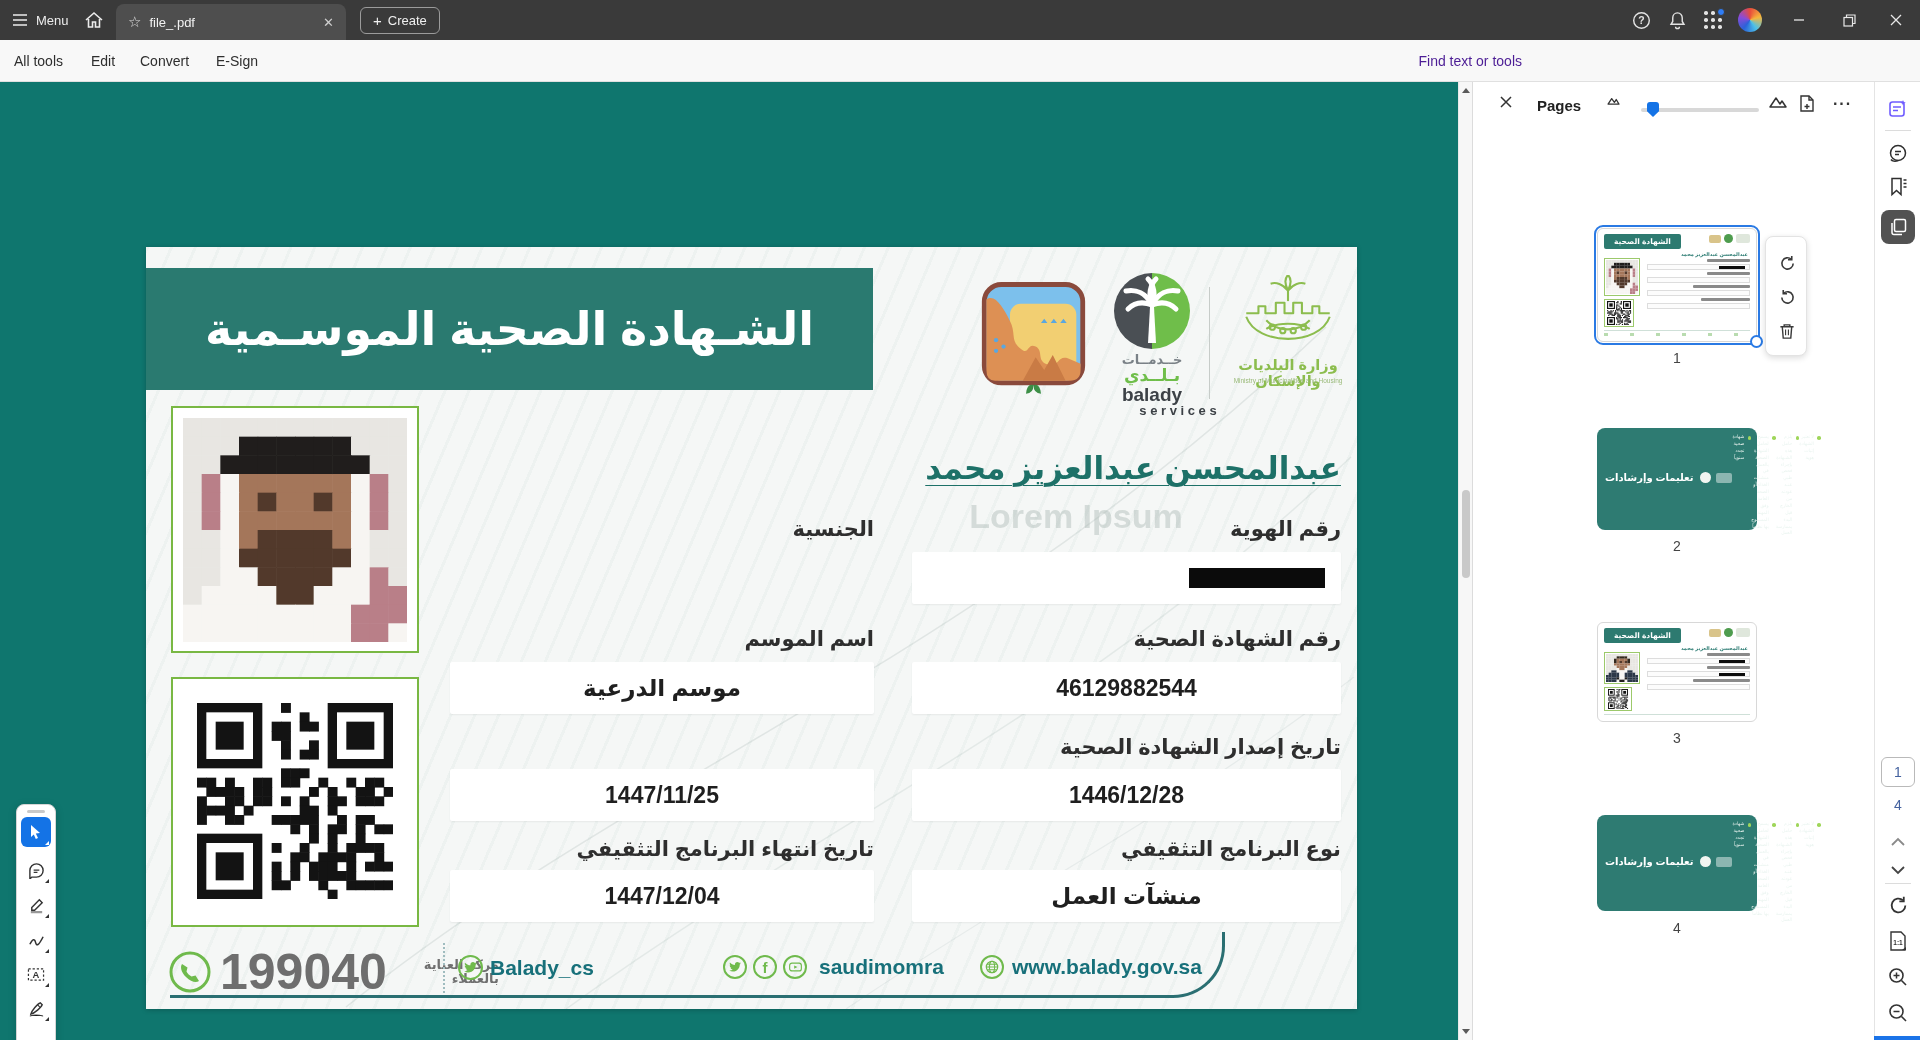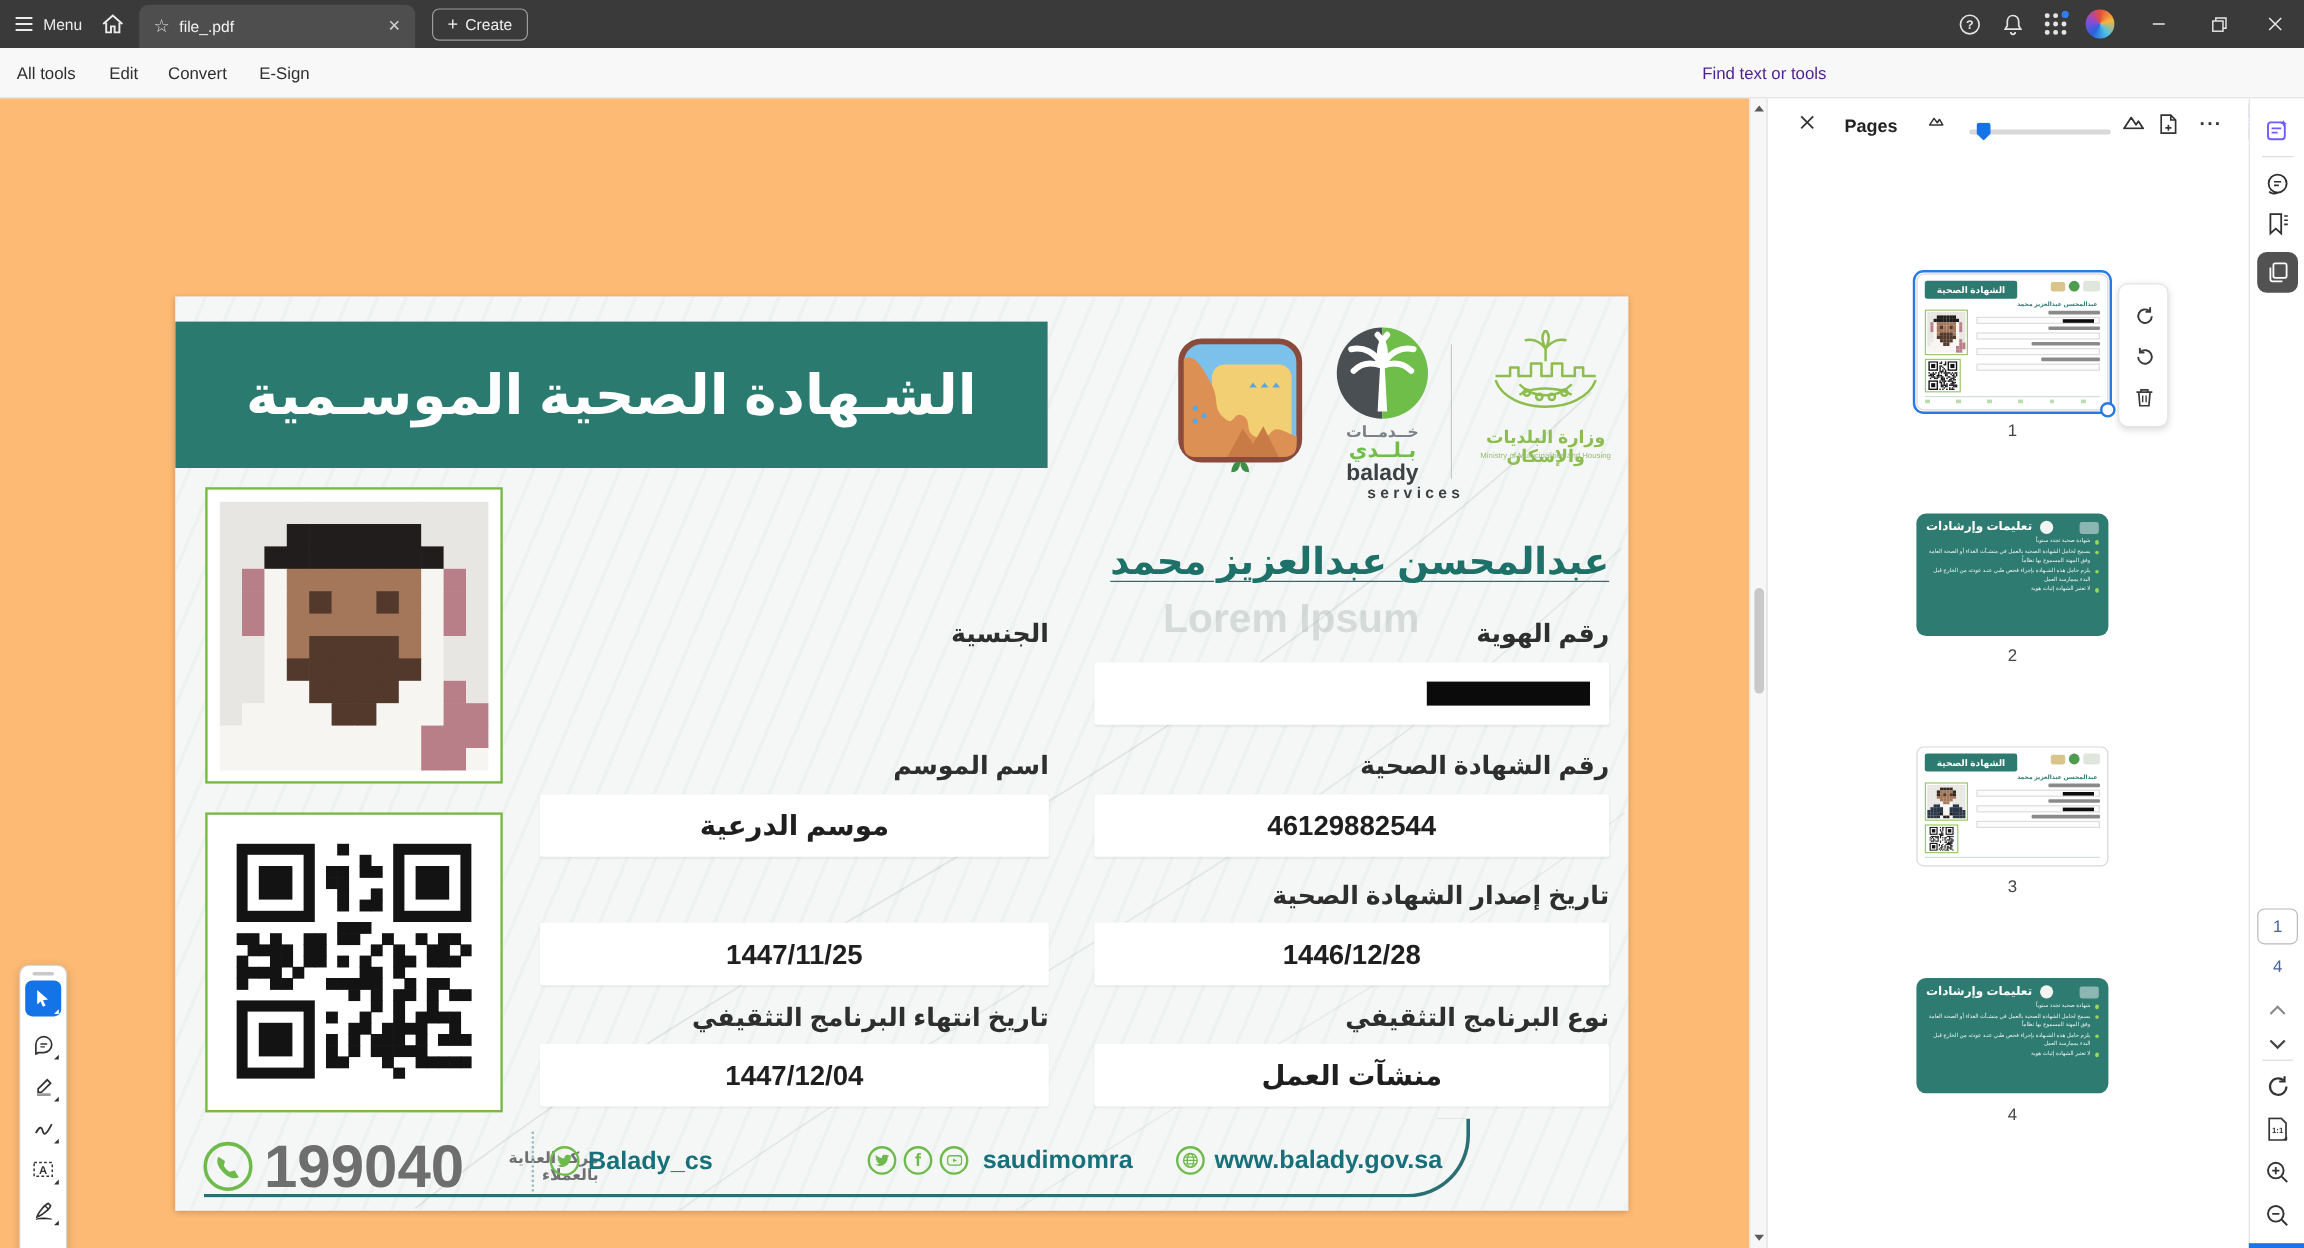--- a/index.html
+++ b/index.html
@@ -23,21 +23,21 @@
 
 .toolbar{position:absolute;left:0;top:40px;width:1920px;height:42px;background:#f8f8f8;border-bottom:1px solid #e0e0e0}
 .tool-link{position:absolute;top:0;height:42px;display:flex;align-items:center;font-size:14px;color:#2e2e2e}
 .pill{position:absolute;top:46px;height:30px;border-radius:15px;display:flex;align-items:center;justify-content:center;gap:7px;font-size:13.5px;color:#fff}
 .share{left:1706px;width:70px;background:#1e1e20}
 .ai{left:1788px;width:110px;background:linear-gradient(90deg,#dd4248,#8a4cf0)}
 .tbicon{position:absolute;top:50px;width:22px;height:22px;display:flex;align-items:center;justify-content:center}
 .vsep{position:absolute;top:50px;width:1px;height:22px;background:#d2d2d2}
 
 
-.docarea{position:absolute;left:0;top:82px;width:1458px;height:958px;background:#fdba74}
+.docarea{position:absolute;left:0;top:82px;width:1458px;height:958px;background:#0f766e}
 .scrollbar{position:absolute;left:1458px;top:82px;width:14px;height:958px;background:#f7f7f7;border-left:1px solid #e9e9e9}
 .sb-arrow{position:absolute;left:3px;width:0;height:0;border-left:4px solid transparent;border-right:4px solid transparent}
 .sb-thumb{position:absolute;left:3px;top:408px;width:8px;height:88px;background:#c9c9c9;border-radius:4px}
 .pagespanel{position:absolute;left:1472px;top:82px;width:402px;height:958px;background:#fff;border-left:1px solid #dcdcdc}
 .rail{position:absolute;left:1874px;top:82px;width:46px;height:958px;background:#fff;border-left:1px solid #e4e4e4}
 
 
 .page{position:absolute;left:146px;top:165px;width:1211px;height:762px;background:#f5f7f6;box-shadow:0 1px 5px rgba(0,0,0,.22);overflow:hidden}
 .page .texture{position:absolute;inset:0;background:repeating-linear-gradient(113deg,rgba(210,224,220,.22) 0 3px,transparent 3px 22px)}
 .banner{position:absolute;left:0;top:21px;width:727px;height:122px;background:#2a7a70;display:flex;align-items:center;justify-content:center}
@@ -90,21 +90,21 @@
 .mcname{font-size:5px;color:#2e7d74;text-align:right;margin:2px 2px 1px;font-weight:bold}
 .mcbody{display:flex;gap:5px;flex:1}
 .mcleft{width:38px;display:flex;flex-direction:column;gap:3px}
 .mcleft .ph{border:1px solid #9cc96b;background:#fff;padding:1px}
 .mcrows{flex:1;display:flex;flex-direction:column;justify-content:flex-start;gap:2px;padding-top:1px}
 .mr-lab{height:2.5px;background:#8a8a8a;width:42%;margin-left:auto;border-radius:1px}
 .mr-val{height:6.5px;background:#fcfcfc;border:0.5px solid #ddd;width:100%;position:relative}
 .mr-val.bar::after{content:"";position:absolute;right:4px;top:1.5px;width:26%;height:3px;background:#0d0d0d}
 .mcfoot{height:6px;margin-top:3px;border-top:1px solid #cfe0d8;background:repeating-linear-gradient(90deg,#b9dcb0 0 4px,transparent 4px 26px);background-size:100% 3px;background-position:0 2px;background-repeat:repeat-x}
 
-.mini-info{background:#2e7b72;border-radius:8px;padding:6px 8px;color:#fff;display:flex;flex-direction:column}
+.mini-info{background:#2e7b72;border-radius:8px;padding:6px 8px;color:#fff;display:flex;flex-direction:row}
 .mih{display:flex;align-items:center;gap:5px;margin-bottom:3px}
 .mih .t{font-size:10px;font-weight:bold;white-space:nowrap}
 .mih .circ{width:11px;height:11px;border-radius:50%;background:#f2f5f1;margin-left:2px}
 .mih .emb{width:16px;height:10px;background:rgba(255,255,255,.45);border-radius:2px;margin-left:auto}
 .tbullet{direction:rtl;text-align:right;font-size:4.6px;line-height:1.5;color:#eaf4f0;margin-bottom:2px;padding-right:7px;position:relative}
 .tbullet::before{content:"";position:absolute;right:0;top:2px;width:3.5px;height:3.5px;border-radius:50%;background:#9fd65a}
 
 
 .rail-ic{position:absolute;left:12px;width:22px;height:22px;display:flex;align-items:center;justify-content:center;color:#2f2f2f}
 .rail-div{position:absolute;left:10px;width:26px;height:1px;background:#dcdcdc}

